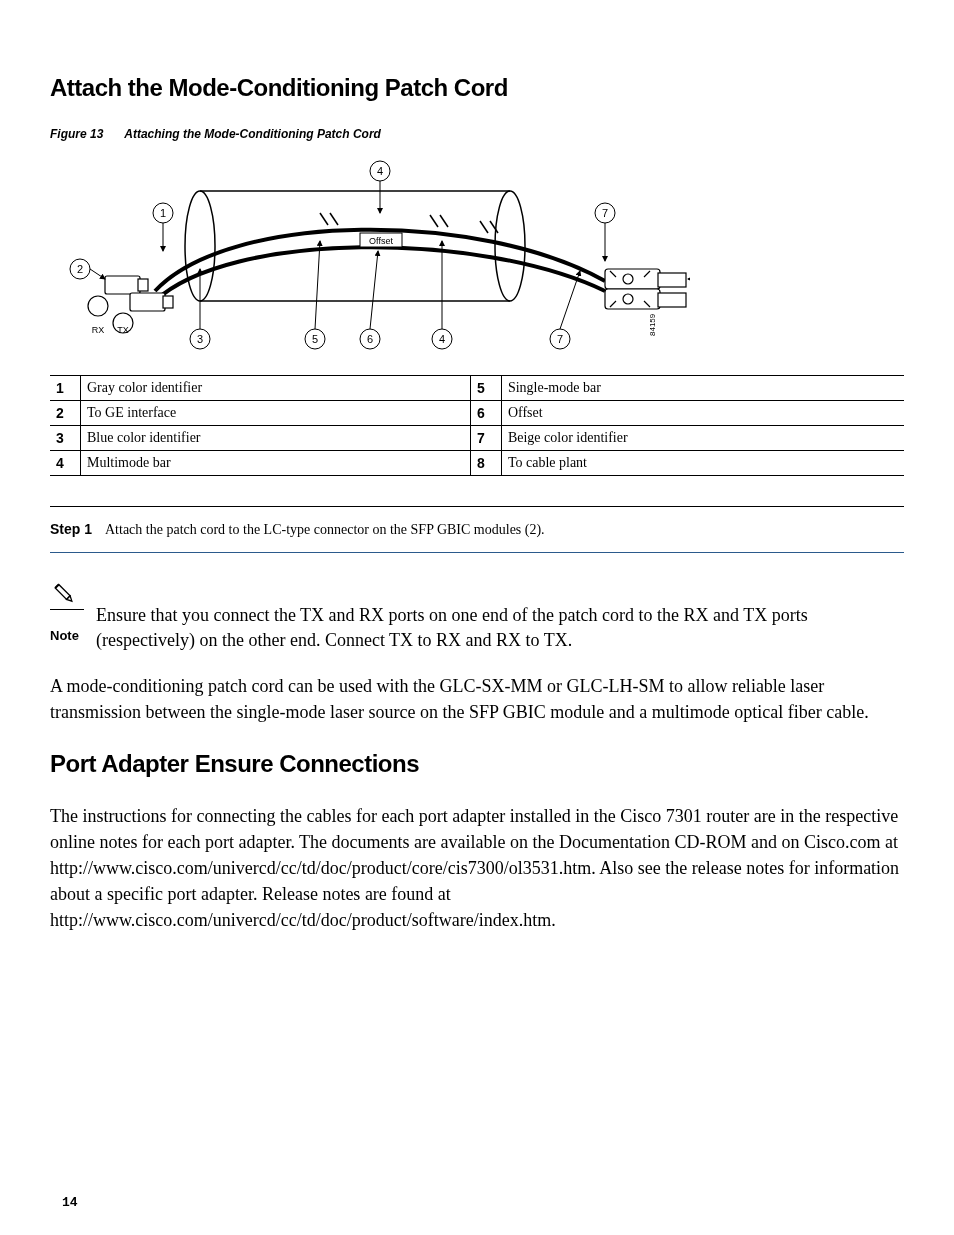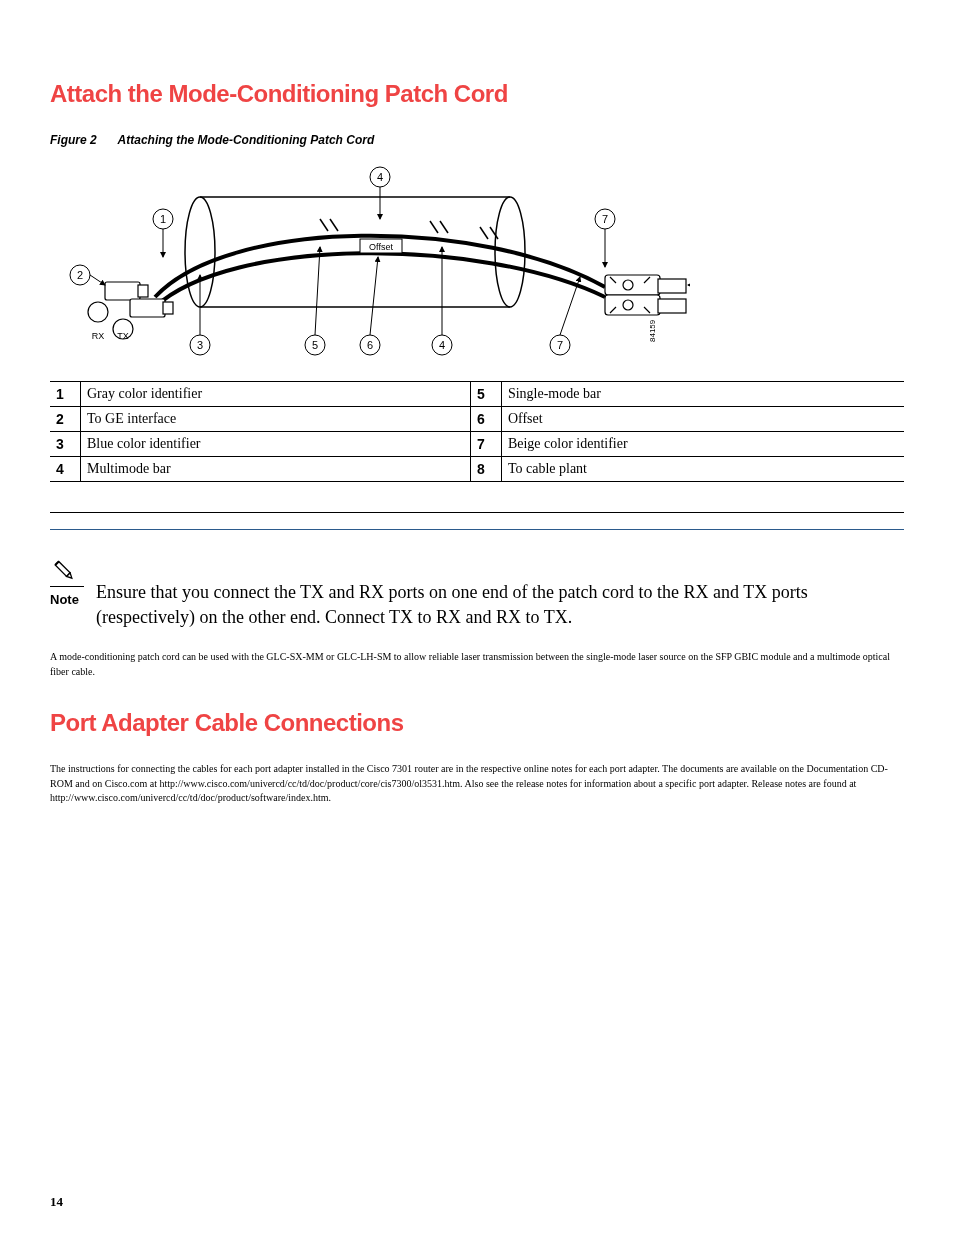--- a/index.html
+++ b/index.html
@@ -8,23 +8,23 @@
     color: #000;
     margin: 0;
     padding: 50px;
     width: 854px;
     box-sizing: content-box;
     background: #fff;
   }
   h2.section-heading {
     font-family: Arial, Helvetica, sans-serif;
     font-weight: bold;
-    color: #ef4444;
+    color: #000000;
     font-size: 24px;
-    margin: 30px 0 25px 0;
+    margin: 24px 0 25px 0;
     letter-spacing: -0.5px;
   }
   .figure-caption {
     font-family: Arial, Helvetica, sans-serif;
     font-size: 12px;
     font-style: italic;
     font-weight: bold;
     margin-bottom: 10px;
   }
   .figure-caption .fignum {
@@ -98,59 +98,59 @@
   }
   .note-label {
     font-family: Arial, Helvetica, sans-serif;
     font-weight: bold;
     font-size: 13px;
     border-top: none;
   }
   .note-left-wrap {
     border-top: 1px solid #000;
     width: 34px;
-    padding-top: 5px;
+    padding-top: 18px;
   }
   .note-right {
     flex: 1;
     font-family: Georgia, 'Times New Roman', serif;
     font-size: 18px;
     line-height: 1.4;
     padding-left: 6px;
     padding-top: 20px;
   }
   p.body {
     font-family: Georgia, 'Times New Roman', serif;
-    font-size: 10px;
+    font-size: 18px;
     line-height: 1.45;
     margin: 12px 0;
   }
   .page-num {
-    font-family: Liberation Serif, serif;
+    font-family: Liberation Mono, monospace;
     font-weight: bold;
     font-size: 13px;
     position: absolute;
     bottom: 25px;
-    left: 50px;
+    left: 62px;
   }
   .pencil {
     transform: rotate(0deg);
     margin-bottom: 2px;
   }
   svg text {
     font-family: Arial, Helvetica, sans-serif;
   }
 </style>
 </head>
 <body>
 
 <h2 class="section-heading">Attach the Mode-Conditioning Patch Cord</h2>
 
 <div class="figure-caption">
-  <span class="fignum">Figure 2</span>
+  <span class="fignum">Figure 13</span>
   <span>Attaching the Mode-Conditioning Patch Cord</span>
 </div>
 
 <div class="figure-box">
 <svg width="640" height="200" viewBox="0 0 640 200">
 
   <g stroke="#000" fill="none" stroke-width="1.5">
     <ellipse cx="150" cy="95" rx="15" ry="55"></ellipse>
     <path d="M150 40 L460 40"></path>
     <path d="M150 150 L460 150"></path>
@@ -280,37 +280,41 @@
   <tr>
     <td class="num">4</td>
         <td class="desc">Multimode bar</td>
     <td class="num2">8</td>
         <td class="desc">To cable plant</td>
   </tr>
 </tbody>
   </table>
 
 <div class="steps-block">
+  <div class="step-row">
+    <div class="step-label">Step 1</div>
+    <div class="step-text">Attach the patch cord to the LC-type connector on the SFP GBIC modules (2).</div>
+  </div>
 </div>
 
 <div class="note-block">
   <div class="note-left">
     <svg class="pencil" width="26" height="20">
       <g transform="rotate(45 13 10)">
         <rect x="4" y="7" width="16" height="5" fill="none" stroke="#000" stroke-width="1.3"></rect>
         <path d="M20 7 L25 9.5 L20 12 Z" fill="none" stroke="#000" stroke-width="1.3"></path>
         <line x1="4" y1="7" x2="4" y2="12" stroke="#000" stroke-width="2"></line>
       </g>
     </svg>
     <div class="note-left-wrap">
       <div class="note-label">Note</div>
     </div>
   </div>
   <div class="note-right">Ensure that you connect the TX and RX ports on one end of the patch cord to the RX and TX ports (respectively) on the other end. Connect TX to RX and RX to TX.</div>
 </div>
 
 <p class="body">A mode-conditioning patch cord can be used with the GLC-SX-MM or GLC-LH-SM to allow reliable laser transmission between the single-mode laser source on the SFP GBIC module and a multimode optical fiber cable.</p>
 
-<h2 class="section-heading">Port Adapter Cable Connections</h2>
+<h2 class="section-heading">Port Adapter Ensure Connections</h2>
 
 <p class="body">The instructions for connecting the cables for each port adapter installed in the Cisco 7301 router are in the respective online notes for each port adapter. The documents are available on the Documentation CD-ROM and on Cisco.com at http://www.cisco.com/univercd/cc/td/doc/product/core/cis7300/ol3531.htm. Also see the release notes for information about a specific port adapter. Release notes are found at http://www.cisco.com/univercd/cc/td/doc/product/software/index.htm.</p>
 
 <div class="page-num">14</div>
 
 </body></html>

